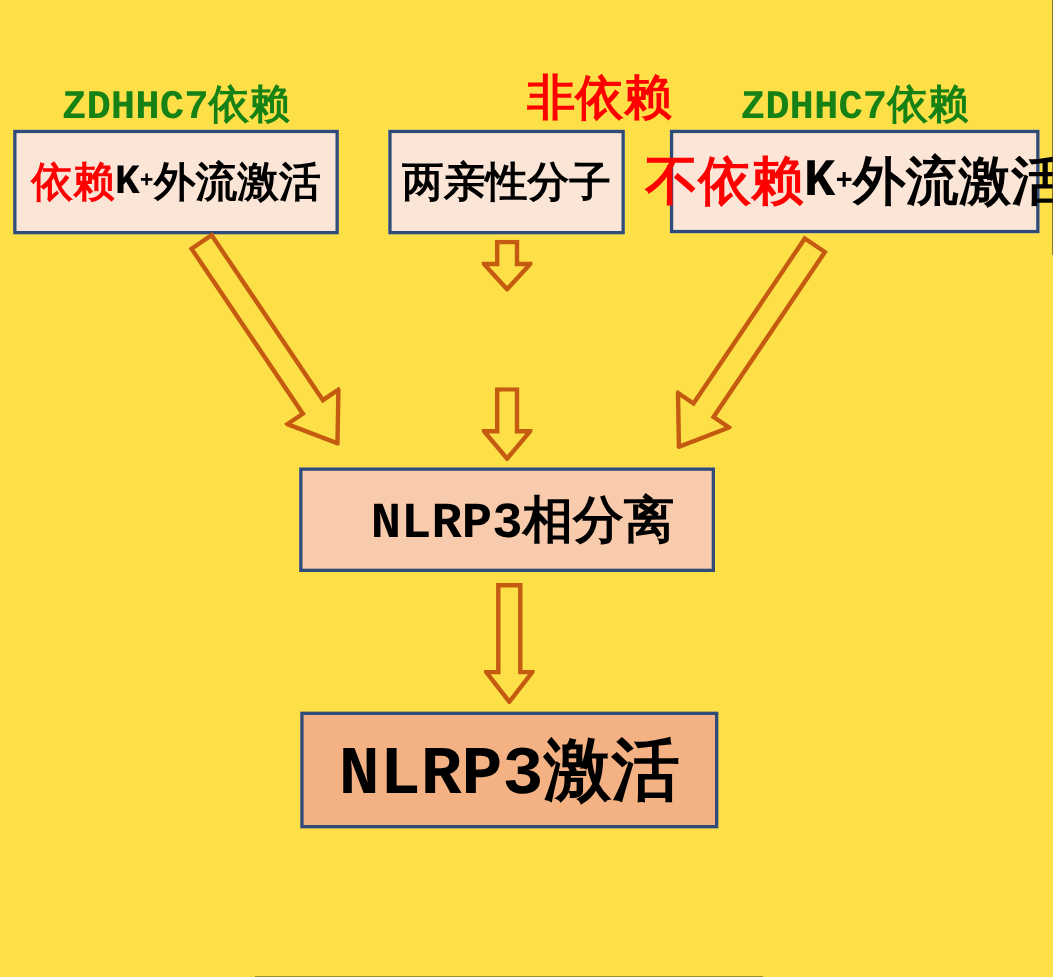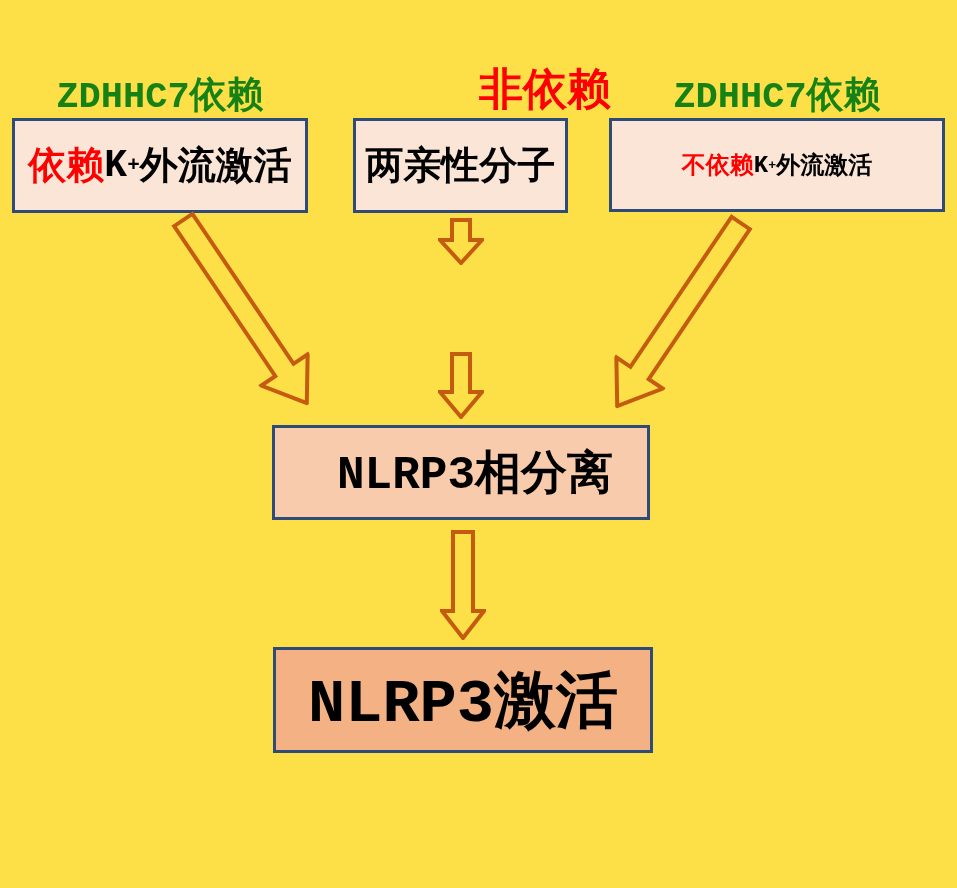--- a/index.html
+++ b/index.html
@@ -74,21 +74,21 @@
     <span class="red-part">依赖</span>
       <span>K</span>
       <span class="sup">+</span>
       <span>外流激活</span>
   </div>
 
   <div class="box box-top" style="left:353px; top:118px; width:215px; height:95px;">
     <span>两亲性分子</span>
   </div>
 
-  <div class="box box-top" style="left:609px; top:118px; width:336px; height:94px; font-size:24px;">
+  <div class="box box-top" style="left:609px; top:118px; width:336px; height:94px; font-size:48px;">
     <span class="red-part">不依赖</span>
       <span>K</span>
       <span class="sup">+</span>
       <span>外流激活</span>
   </div>
 
   <svg class="arrow rot-left" style="left:215px; top:199px;" width="60" height="225" viewBox="0 0 60 225">
     <polygon points="19,2 41,2 41,183 58,183 30,223 2,183 19,183"></polygon>
   </svg>
 

